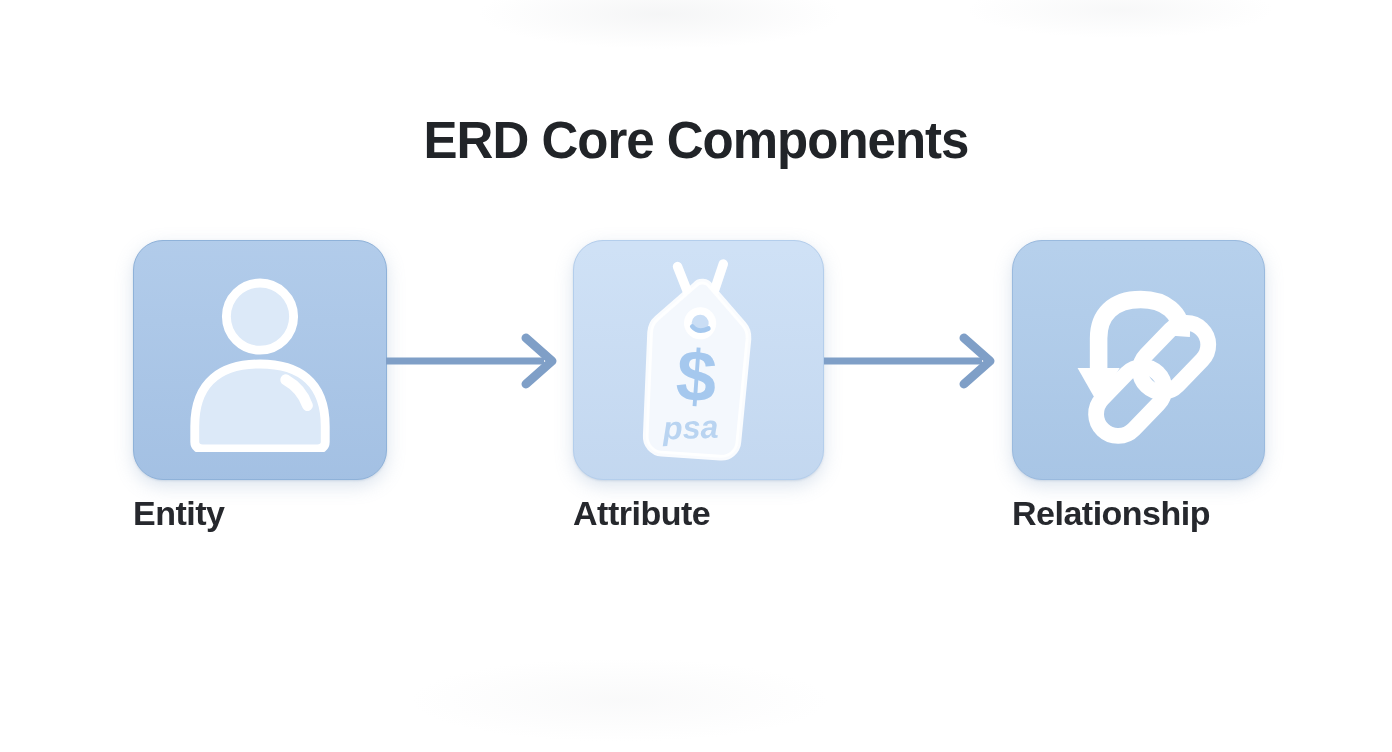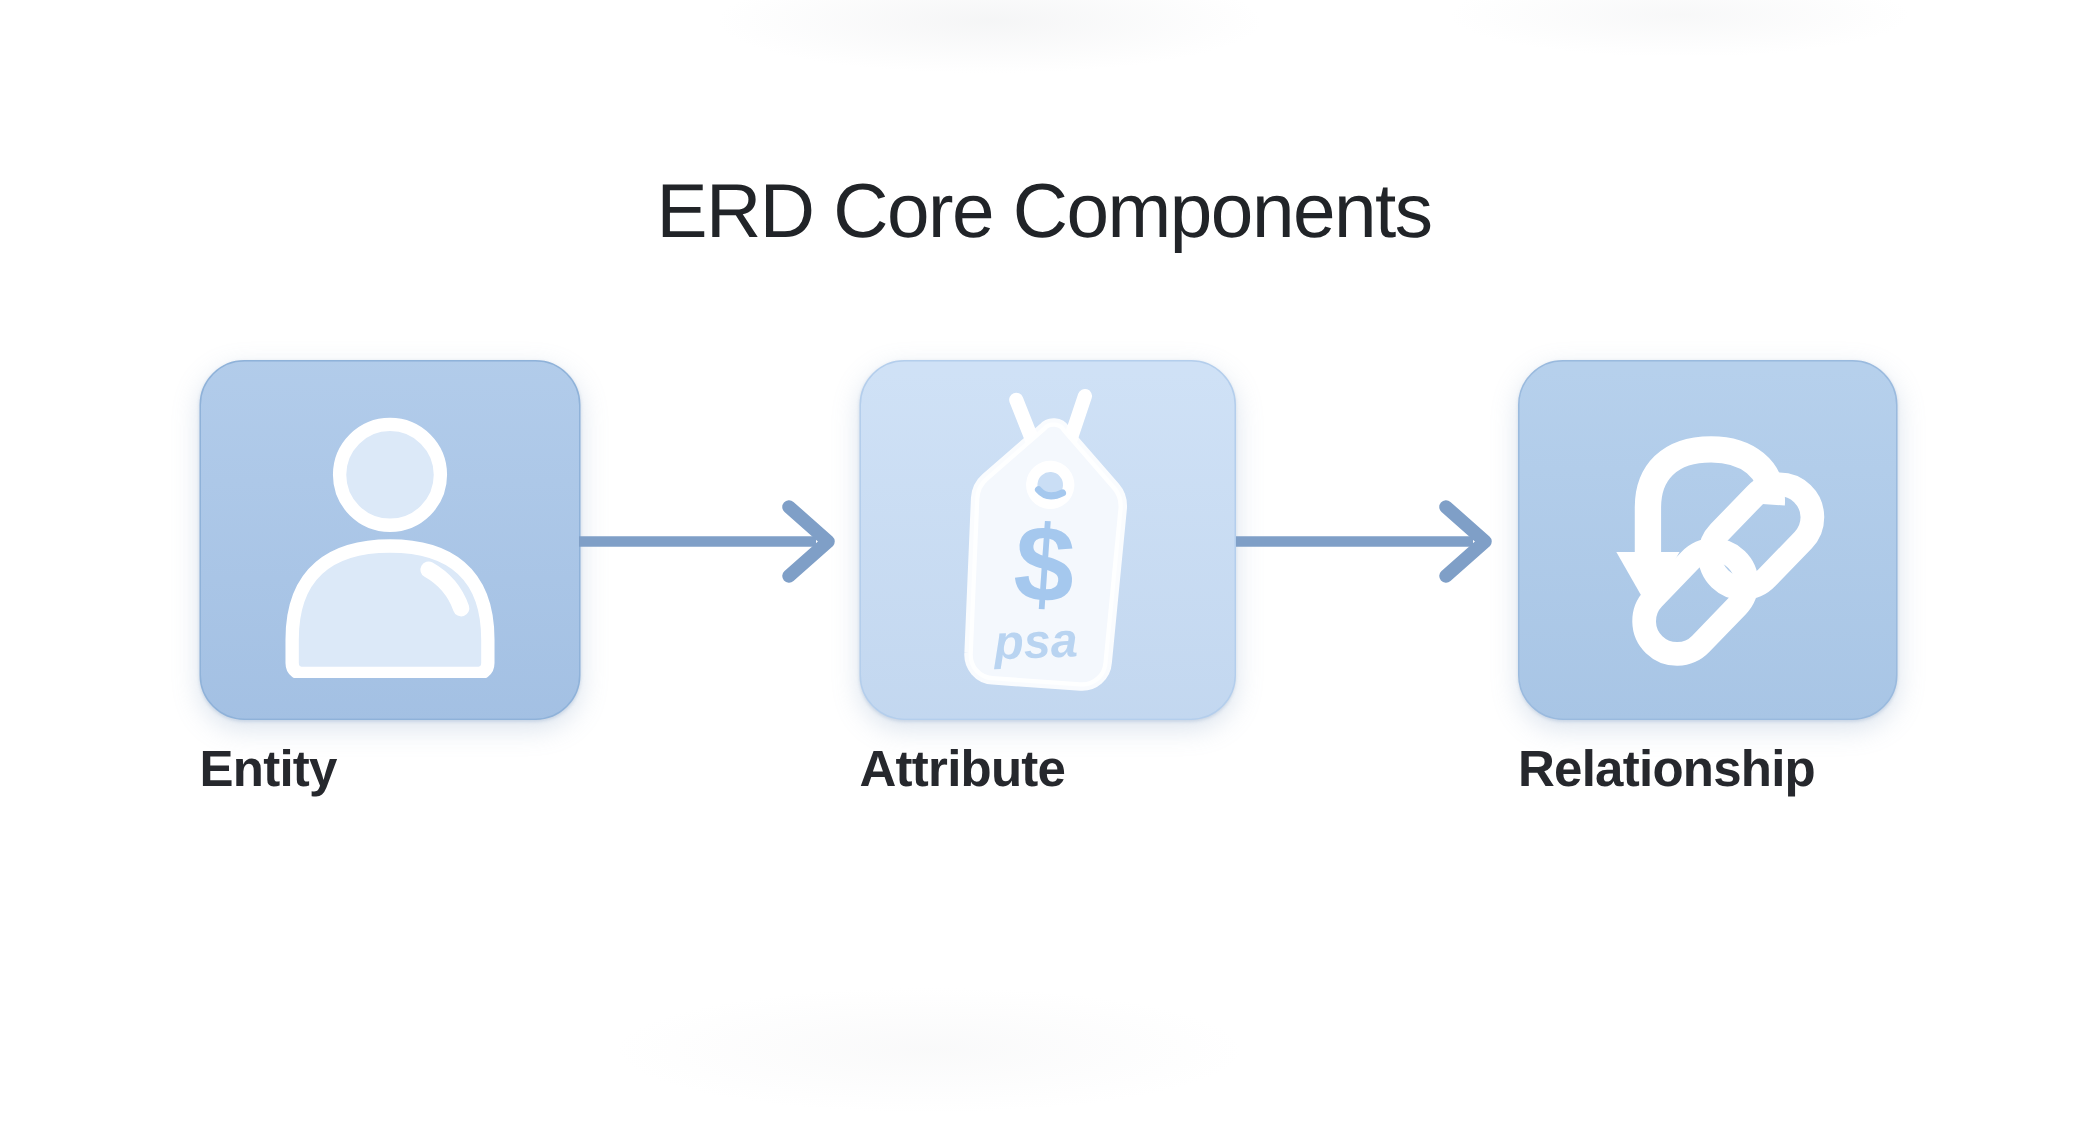--- a/index.html
+++ b/index.html
@@ -23,21 +23,21 @@
       radial-gradient(300px 60px at 620px 700px, rgba(208,210,214,0.12), transparent 70%);
   }
   .title {
     position: absolute;
     top: 78px;
     left: 0;
     width: 100%;
     text-align: center;
     font-size: 51px;
     line-height: 58px;
-    font-weight: 400;
+    font-weight: 700;
     letter-spacing: -1px;
     color: var(--title-text, #212428);
   }
   .card {
     position: absolute;
     top: 240px;
     height: 238px;
     border-radius: 30px;
     display: flex;
     align-items: center;

